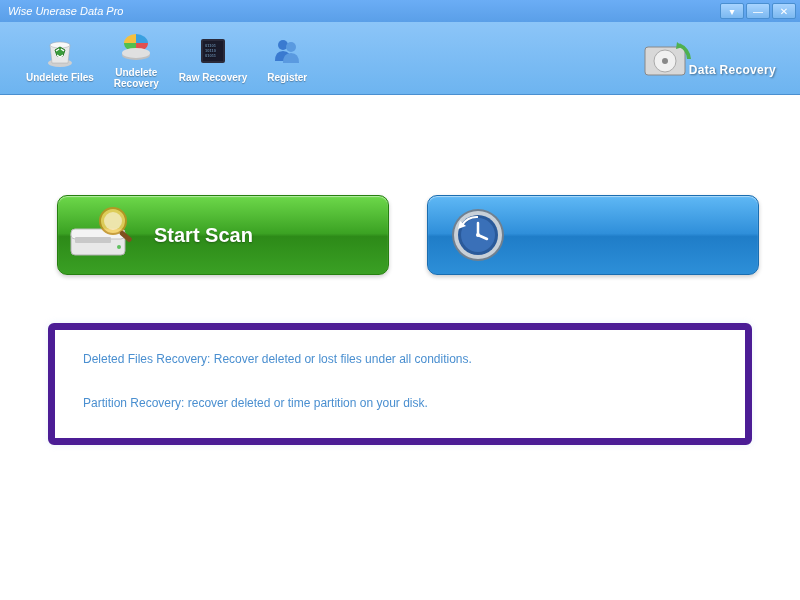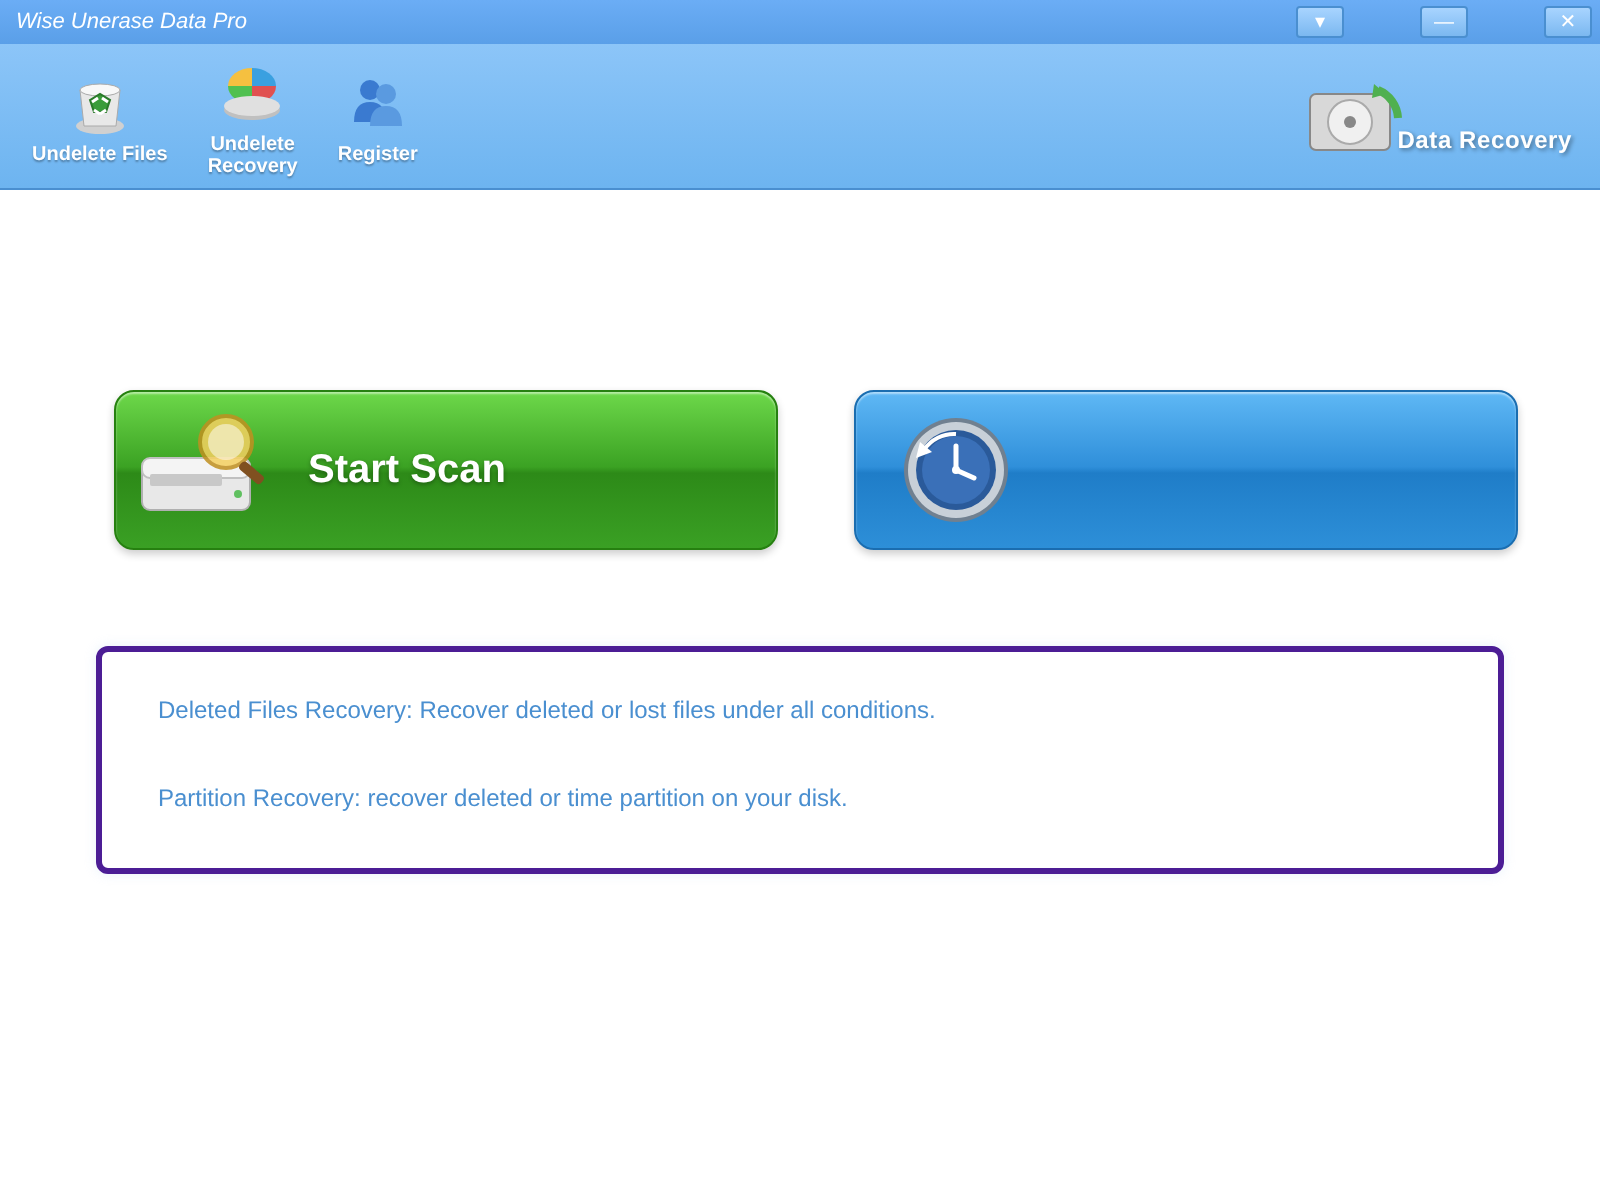--- a/index.html
+++ b/index.html
@@ -6,21 +6,20 @@
 body { font-family: Arial, sans-serif; background: #fff; width: 800px; height: 600px; overflow: hidden; }
 
 .titlebar {
   height: 22px;
   background: linear-gradient(#6badf5, #5a9fe8);
   display: flex;
   align-items: center;
   padding: 0 4px 0 8px;
   color: #fff;
   font-size: 11px;
-  gap: 36px;
 }
 .titlebar .title { flex: 1; font-style: italic; }
 .titlebar .winbtn {
   width: 24px; height: 16px;
   background: linear-gradient(#a8d4ff, #7bb8f0);
   border: 1px solid #4a8fd0;
   border-radius: 2px;
   margin-left: 2px;
   display: flex;
   align-items: center;
@@ -28,21 +27,21 @@
   font-size: 10px;
   color: #fff;
   cursor: pointer;
 }
 
 .toolbar {
   height: 73px;
   background: linear-gradient(#8cc5f8, #6db4f0);
   display: flex;
   align-items: center;
-  padding: 0 6px;
+  padding: 0 16px;
   border-bottom: 1px solid #4a8fd0;
 }
 .tool {
   display: flex;
   flex-direction: column;
   align-items: center;
   justify-content: center;
   color: #fff;
   font-size: 10px;
   font-weight: bold;
@@ -121,21 +120,21 @@
 .bigbtn .btntext {
   flex: 1;
   color: #fff;
   font-size: 20px;
   font-weight: bold;
   text-shadow: 0 1px 2px rgba(0,0,0,0.3);
 }
 
 .infobox {
   margin: 48px 48px 0 48px;
-  border: 3px solid #4c1d95;
+  border: 7px solid #4c1d95;
   border-radius: 6px;
   padding: 22px 28px;
   background: #fff;
   box-shadow: 0 0 6px rgba(180,210,240,0.3);
 }
 .infoline {
   font-size: 12px;
   color: #4a8fd0;
   margin-bottom: 30px;
 }
@@ -176,20 +175,32 @@
         <path d="M6,15 A12,9 0 0,0 18,24 L18,15 Z" fill="#50c050"></path>
         <path d="M18,24 A12,9 0 0,0 30,15 L18,15 Z" fill="#e05050"></path>
         <ellipse cx="18" cy="27" rx="14" ry="5" fill="#c0c0c0"></ellipse>
         <ellipse cx="18" cy="25" rx="14" ry="5" fill="#e0e0e0"></ellipse>
       </svg>
     </div>
     <span style="white-space:pre-line">Undelete
 Recovery</span>
   </div>
 
+  <div class="tool">
+    <div class="icon">
+      <svg width="36" height="36" viewBox="0 0 36 36">
+        <rect x="6" y="6" width="24" height="24" rx="2" fill="#2a2a3a"></rect>
+        <rect x="8" y="8" width="20" height="20" fill="#1a1a2a"></rect>
+        <text x="10" y="14" font-size="4" fill="#6080a0">01101</text>
+        <text x="10" y="19" font-size="4" fill="#6080a0">10110</text>
+        <text x="10" y="24" font-size="4" fill="#6080a0">01011</text>
+      </svg>
+    </div>
+    <span>Raw Recovery</span>
+  </div>
 
   <div class="tool">
     <div class="icon">
       <svg width="36" height="36" viewBox="0 0 36 36">
         <circle cx="14" cy="12" r="5" fill="#3a7ad0"></circle>
         <path d="M6,28 Q6,18 14,18 Q22,18 22,28 Z" fill="#3a7ad0"></path>
         <circle cx="22" cy="14" r="5" fill="#5a9ae0"></circle>
         <path d="M14,30 Q14,20 22,20 Q30,20 30,30 Z" fill="#5a9ae0"></path>
       </svg>
     </div>

